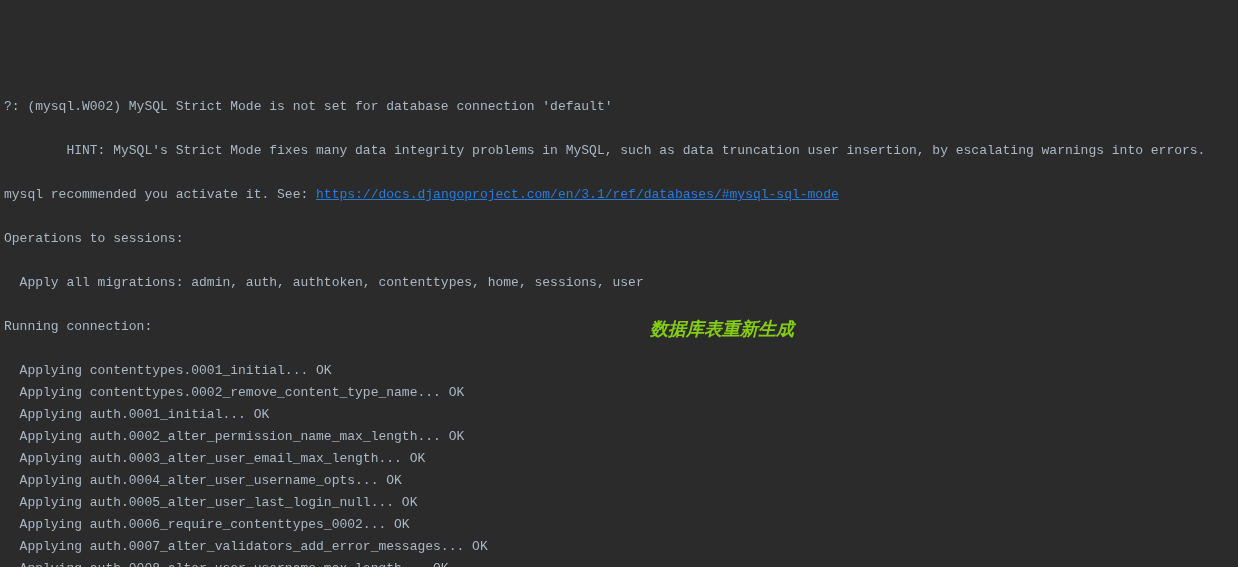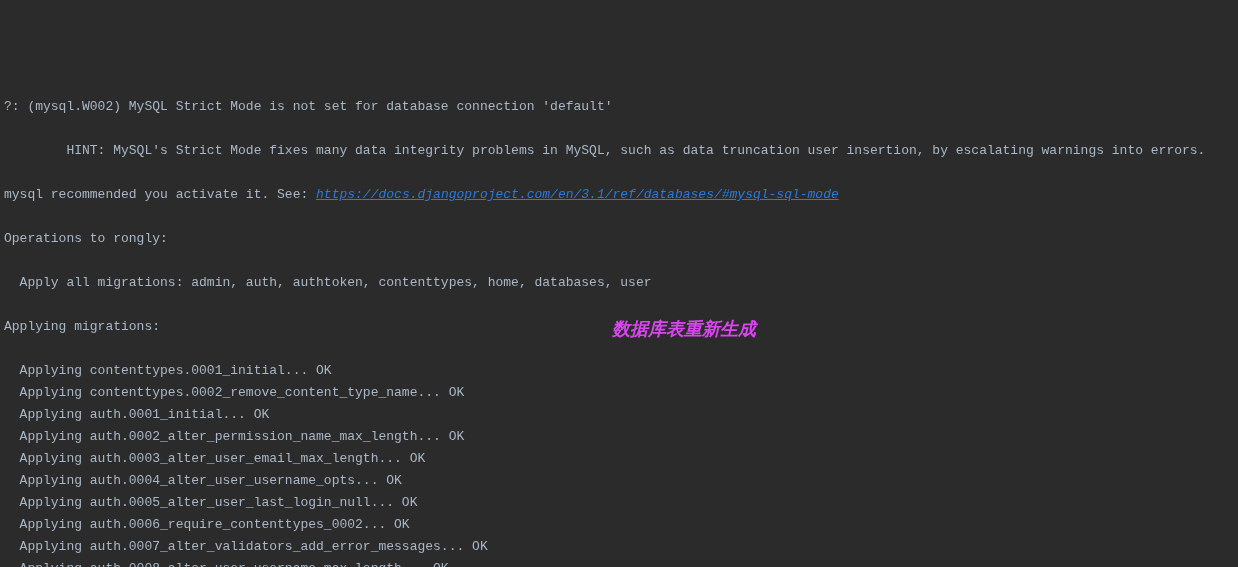--- a/index.html
+++ b/index.html
@@ -20,42 +20,41 @@
       height: 567px;
       position: relative;
     }
     .terminal-line {
       white-space: pre;
     }
     .link {
       color: #287bde;
       text-decoration: underline;
       cursor: pointer;
-      font-style: italic;
     }
     .annotation {
       position: absolute;
-      color: #d946ef;
+      color: #84cc16;
       font-family: 'SimSun', 'STSong', serif;
       font-style: italic;
       font-weight: bold;
       font-size: 18px;
-      left: 612px;
+      left: 650px;
       top: 318px;
     }
   </style>
 </head>
 <body>
 
 
 
 <div class="terminal-line">?: (mysql.W002) MySQL Strict Mode is not set for database connection 'default'</div>
 <div class="terminal-line">        HINT: MySQL's Strict Mode fixes many data integrity problems in MySQL, such as data truncation user insertion, by escalating warnings into errors.</div>
 <div class="terminal-line"><span>mysql recommended you activate it. See: </span><span class="link">https://docs.djangoproject.com/en/3.1/ref/databases/#mysql-sql-mode</span></div>
-<div class="terminal-line">Operations to rongly:</div>
-<div class="terminal-line">  Apply all migrations: admin, auth, authtoken, contenttypes, home, databases, user</div>
-<div class="terminal-line">Applying migrations:</div>
+<div class="terminal-line">Operations to sessions:</div>
+<div class="terminal-line">  Apply all migrations: admin, auth, authtoken, contenttypes, home, sessions, user</div>
+<div class="terminal-line">Running connection:</div>
 <div id="migrations-container"><div class="terminal-line">  Applying contenttypes.0001_initial... OK</div><div class="terminal-line">  Applying contenttypes.0002_remove_content_type_name... OK</div><div class="terminal-line">  Applying auth.0001_initial... OK</div><div class="terminal-line">  Applying auth.0002_alter_permission_name_max_length... OK</div><div class="terminal-line">  Applying auth.0003_alter_user_email_max_length... OK</div><div class="terminal-line">  Applying auth.0004_alter_user_username_opts... OK</div><div class="terminal-line">  Applying auth.0005_alter_user_last_login_null... OK</div><div class="terminal-line">  Applying auth.0006_require_contenttypes_0002... OK</div><div class="terminal-line">  Applying auth.0007_alter_validators_add_error_messages... OK</div><div class="terminal-line">  Applying auth.0008_alter_user_username_max_length... OK</div></div>
 
 <div class="annotation">数据库表重新生成</div>
 
 
 
 
 </body></html>

